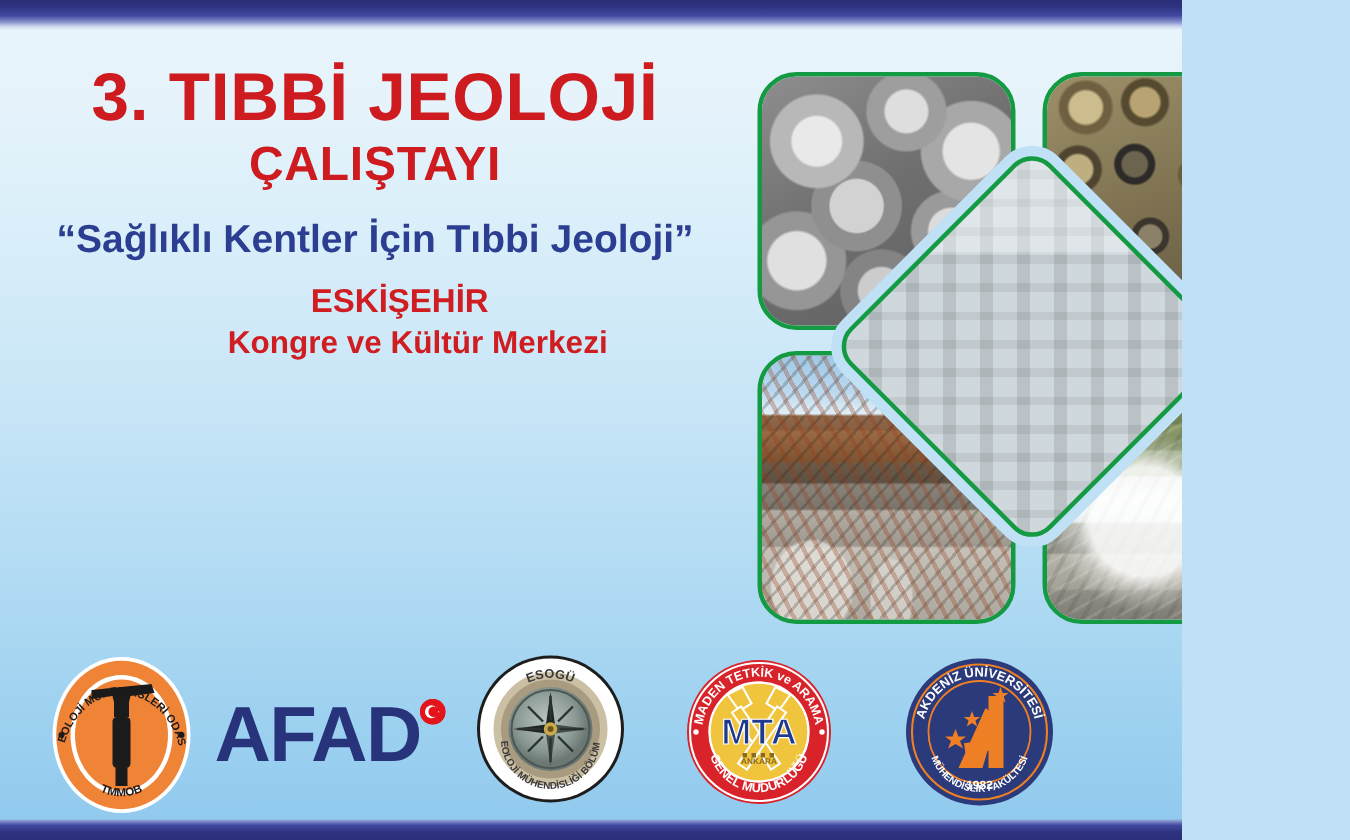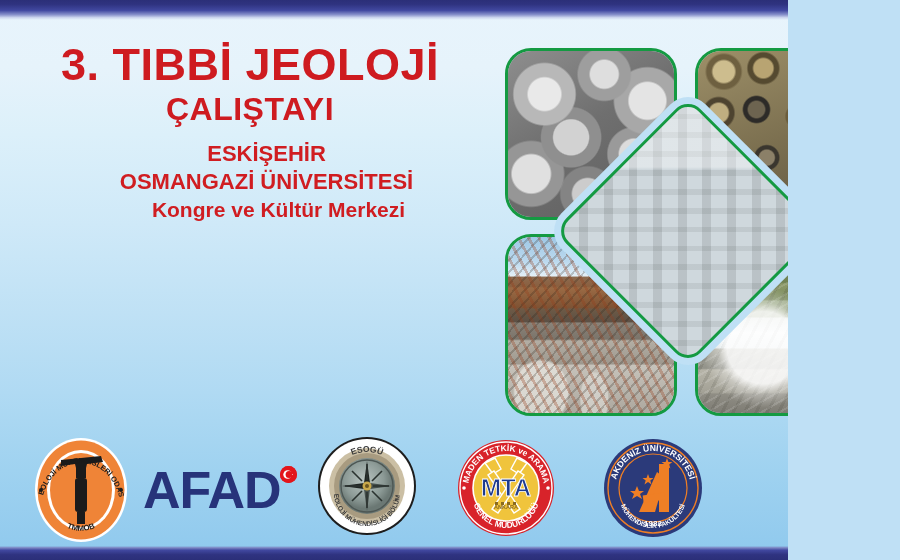--- a/index.html
+++ b/index.html
@@ -240,25 +240,25 @@
 
 <div id="poster">
 
   <div class="edge-band top"></div>
   <div class="edge-band bottom"></div>
 
   <div id="text-col">
     <div class="title-line l1">3. TIBBİ JEOLOJİ</div>
     <div class="title-line l2">ÇALIŞTAYI</div>
 
+    <div class="subtitle">“Sağlıklı Kentler İçin Tıbbi Jeoloji”</div>
 
 
     <div class="venue">
       <span class="v1">ESKİŞEHİR</span>
-      <span class="v2">OSMANGAZİ ÜNİVERSİTESİ</span>
       <span class="v3">Kongre ve Kültür Merkezi</span>
     </div>
   </div>
 
   <div id="collage">
 
     <div class="photo p-tl">
       <div class="fill tex-sem"></div>
     </div>
 

